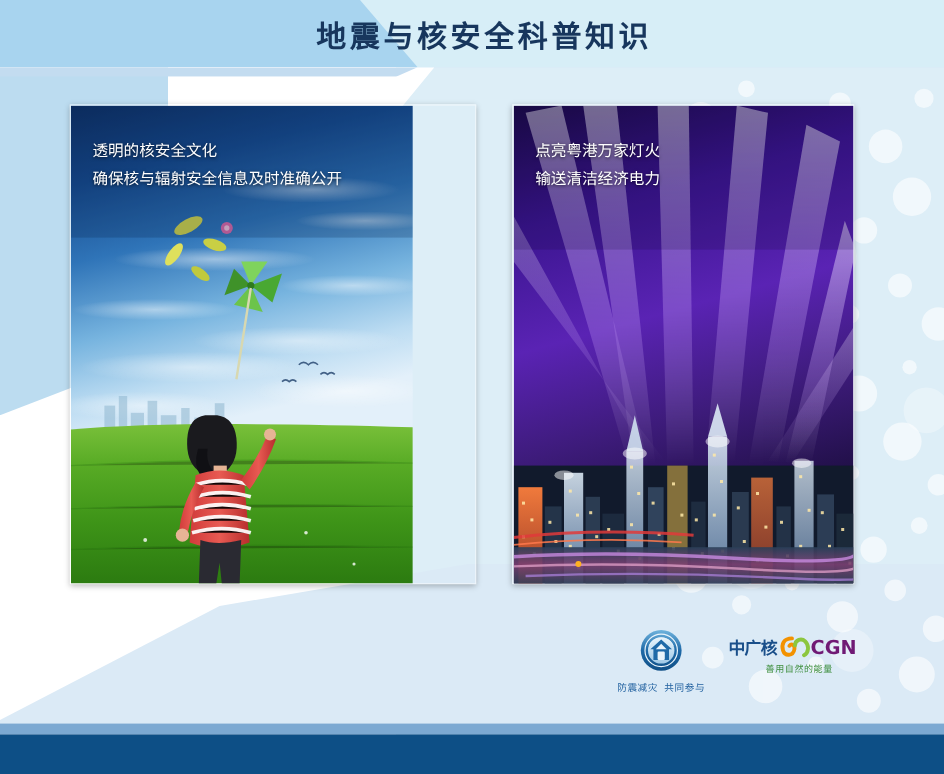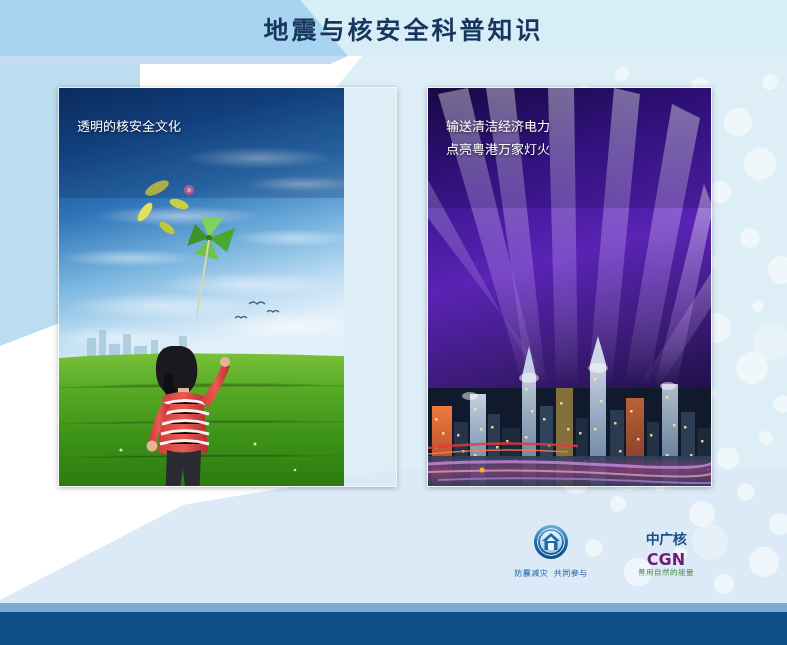--- a/index.html
+++ b/index.html
@@ -170,30 +170,29 @@
     color: #1f5f9e;
     letter-spacing: 0.5px;
     margin-top: 3px;
     white-space: nowrap;
     font-family: Liberation Mono, monospace;
   }
   .logo-caption-green {
     font-size: 7.5px;
     color: #3f8f3f;
     letter-spacing: 0.5px;
-    margin-top: 16px;
+    margin-top: 1px;
     white-space: nowrap;
   }
   .cgn-wordmark {
     display: flex;
     align-items: center;
     justify-content: flex-start;
     gap: 1px;
     height: 22px;
-    flex-direction: column;
   }
   .cgn-cn {
     font-size: 14px;
     font-weight: bold;
     color: #1a4f8a;
     letter-spacing: -0.5px;
   }
   .cgn-en {
     font-size: 16px;
     font-weight: bold;
@@ -409,20 +408,21 @@
 
         <ellipse cx="116" cy="422" rx="9" ry="5" fill="#f2f2f2"></ellipse>
         <ellipse cx="134" cy="420" rx="9" ry="5" fill="#e9e9e9"></ellipse>
       </g>
 
       <rect x="0" y="0" width="285" height="110" fill="#06204a" opacity="0.22"></rect>
     </svg>
 
     <div class="caption">
       <div>透明的核安全文化</div>
+      <div>确保核与辐射安全信息及时准确公开</div>
     </div>
   </div>
 
   <div class="photo photo-right">
     <svg class="art" width="285" height="400" viewBox="0 0 285 400" preserveAspectRatio="none" xmlns="http://www.w3.org/2000/svg">
       <defs>
         <linearGradient id="nightGrad" x1="0" y1="0" x2="0.2" y2="1">
           <stop offset="0%" stop-color="#1a0a46"></stop>
           <stop offset="25%" stop-color="#3b1590"></stop>
           <stop offset="50%" stop-color="#5a23b4"></stop>
@@ -550,22 +550,22 @@
       <g opacity="0.85">
         <path d="M0 360 Q 70 352 150 358" stroke="#e03a3a" stroke-width="2.5" fill="none"></path>
         <path d="M0 366 Q 70 359 140 364" stroke="#ff7a4d" stroke-width="1.5" fill="none"></path>
       </g>
       <circle cx="54" cy="382" r="2.5" fill="#ffb020"></circle>
 
       <rect x="0" y="0" width="285" height="120" fill="#120535" opacity="0.18"></rect>
     </svg>
 
     <div class="caption">
+      <div>点亮粤港万家灯火</div>
       <div>输送清洁经济电力</div>
-      <div>点亮粤港万家灯火</div>
     </div>
   </div>
 
   <div class="logos">
 
     <div class="logo-block logo-seismic">
       <svg width="36" height="36" viewBox="0 0 36 36" xmlns="http://www.w3.org/2000/svg">
         <defs>
           <linearGradient id="ringGrad" x1="0" y1="0" x2="0" y2="1">
             <stop offset="0%" stop-color="#6fb3dd"></stop>

